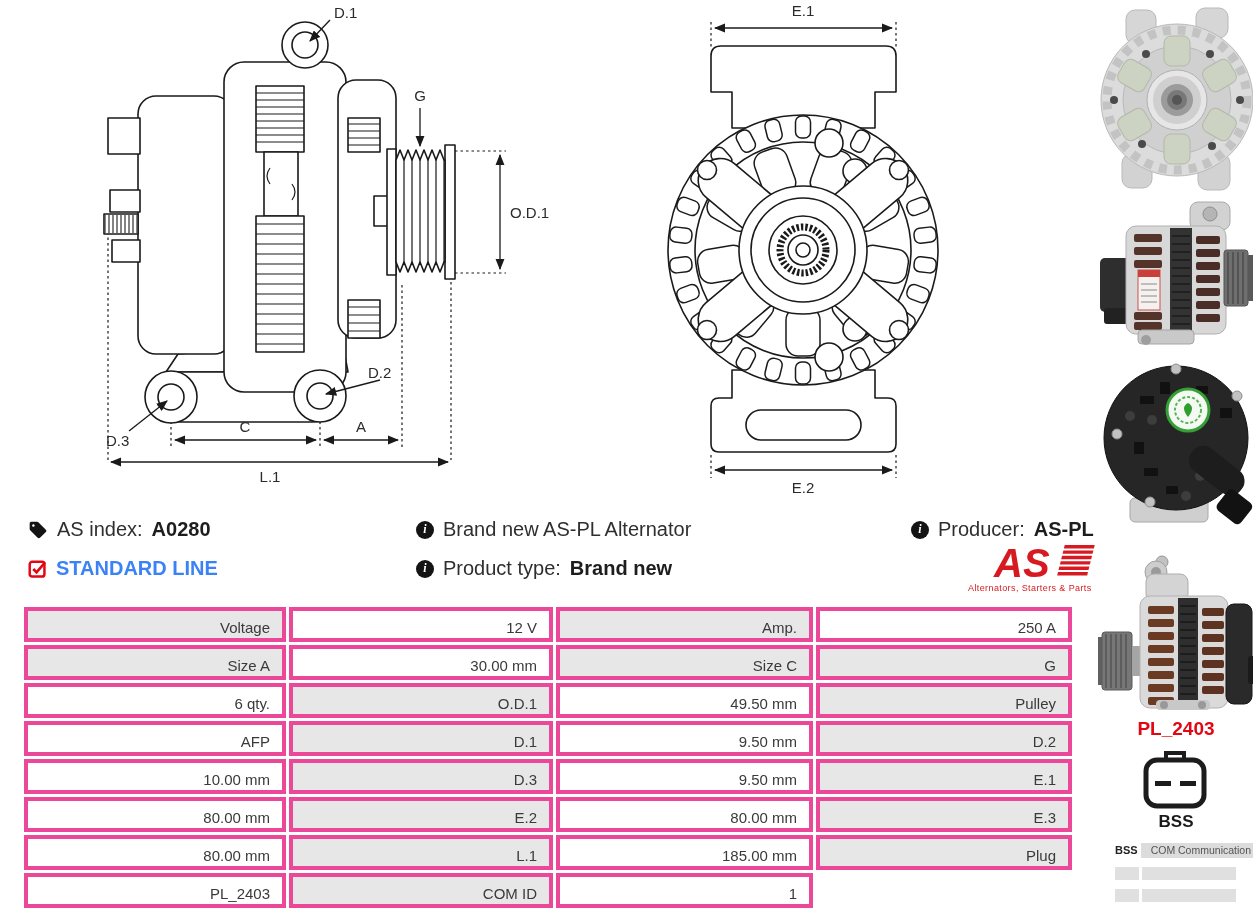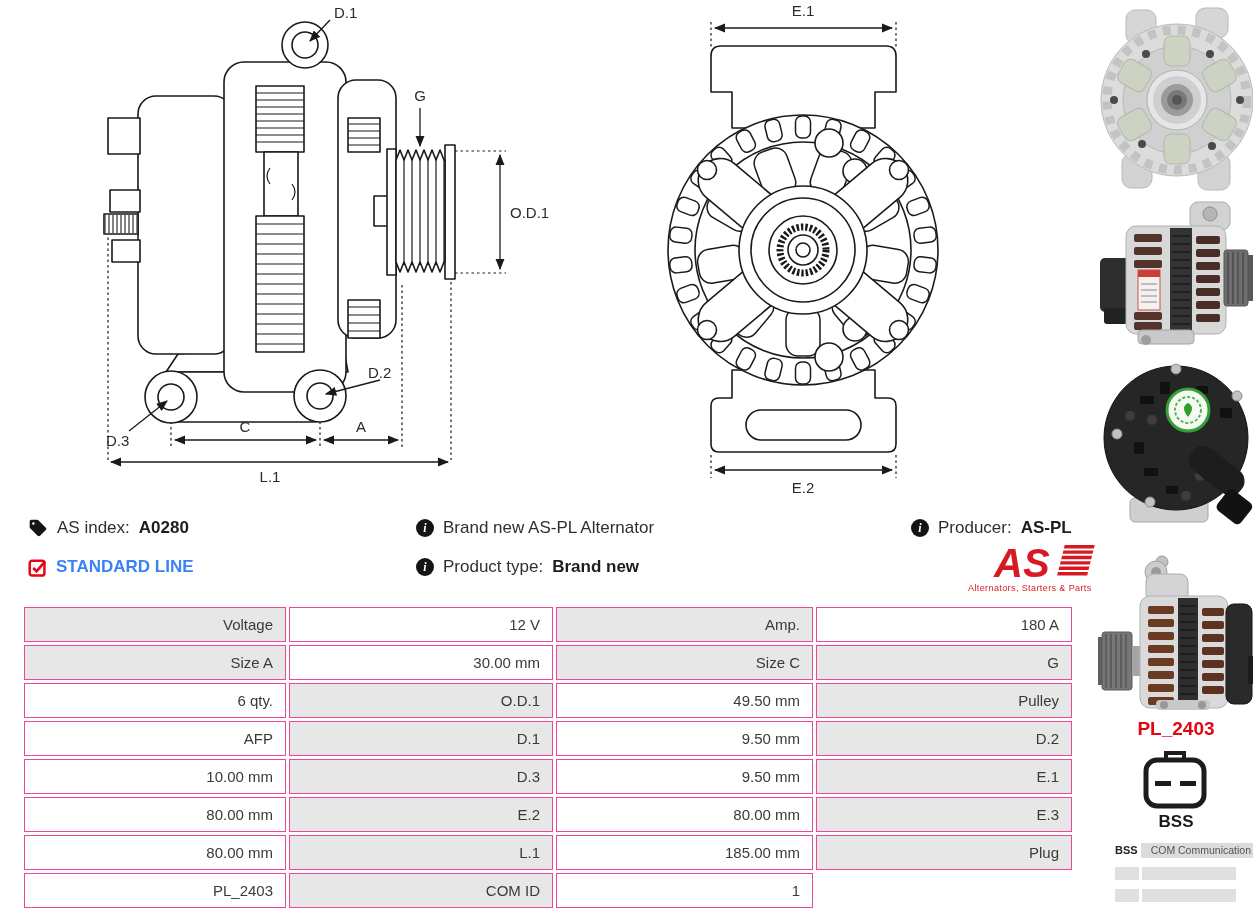--- a/index.html
+++ b/index.html
@@ -9,32 +9,32 @@
 
   
   .dwg .ln{fill:#fff;stroke:#1a1a1a;stroke-width:1.6;stroke-linejoin:round;}
   .dwg .nl{fill:none;stroke:#1a1a1a;stroke-width:1.2;}
   .dwg .dot{fill:none;stroke:#1a1a1a;stroke-width:1.2;stroke-dasharray:2.5 3;}
   .dwg .dim{fill:none;stroke:#1a1a1a;stroke-width:1.3;}
   .dwg text{font-size:15px;fill:#2b2b2b;font-family:"Liberation Sans",sans-serif;}
   #teeth rect,#fins rect{fill:#fff;stroke:#1a1a1a;stroke-width:1.5;}
 
   
-  .inforow{position:absolute;display:flex;align-items:center;gap:9px;font-size:17px;color:#2f2f2f;}
+  .inforow{position:absolute;display:flex;align-items:center;gap:9px;font-size:20px;color:#2f2f2f;}
   .inforow b{color:#1d1d1d;}
   .red{color:#3b82f6;font-weight:bold;}
   .info-icon{display:inline-flex;width:18px;height:18px;border-radius:50%;background:#141414;
              color:#fff;align-items:center;justify-content:center;font-size:12px;font-weight:bold;
              font-family:"Liberation Serif",serif;font-style:italic;flex:0 0 auto;}
   .info-icon::before{content:"i";}
 
   
   .spec-table{position:absolute;left:16px;top:607px;width:1049px;display:grid;
               grid-template-columns:262px 264px 257px 256px;gap:3px;font-size:15px;color:#3a3a3a;}
-  .cell{height:35px;line-height:33px;text-align:right;padding-right:12px;border:1px solid #ec4899;
+  .cell{height:35px;line-height:33px;text-align:right;padding-right:12px;border:4px solid #ec4899;
         box-sizing:border-box;background:#fff;white-space:nowrap;}
   .cell.lab{background:#e7e7e7;}
 
   
   .plug-code{position:absolute;left:1105px;top:718px;width:126px;text-align:center;
              color:#e30613;font-weight:bold;font-size:19px;}
   .plug-type{position:absolute;left:1105px;top:812px;width:126px;text-align:center;
              color:#1a1a1a;font-weight:bold;font-size:17px;}
   .com-strip{position:absolute;left:1107px;top:843px;width:121px;}
   .com-row{display:flex;gap:3px;margin-bottom:9px;align-items:stretch;}
@@ -397,21 +397,21 @@
       <rect x="100" y="26.6" width="30" height="3.4"></rect>
         <rect x="100" y="32" width="30" height="3.4"></rect>
     </g>
     <text x="2" y="51" font-family="Liberation Sans,sans-serif" font-size="9" letter-spacing="0.4" fill="#d71a21">Alternators, Starters &amp; Parts</text>
   </svg>
 
   <div class="spec-table">
     <div class="cell lab">Voltage</div>
     <div class="cell">12 V</div>
     <div class="cell lab">Amp.</div>
-    <div class="cell">180 A</div>
+    <div class="cell">250 A</div>
 
     <div class="cell lab">Size A</div>
     <div class="cell">30.00 mm</div>
     <div class="cell lab">Size C</div>
 
     <div class="cell lab">G</div>
     <div class="cell">6 qty.</div>
     <div class="cell lab">O.D.1</div>
     <div class="cell">49.50 mm</div>
 

